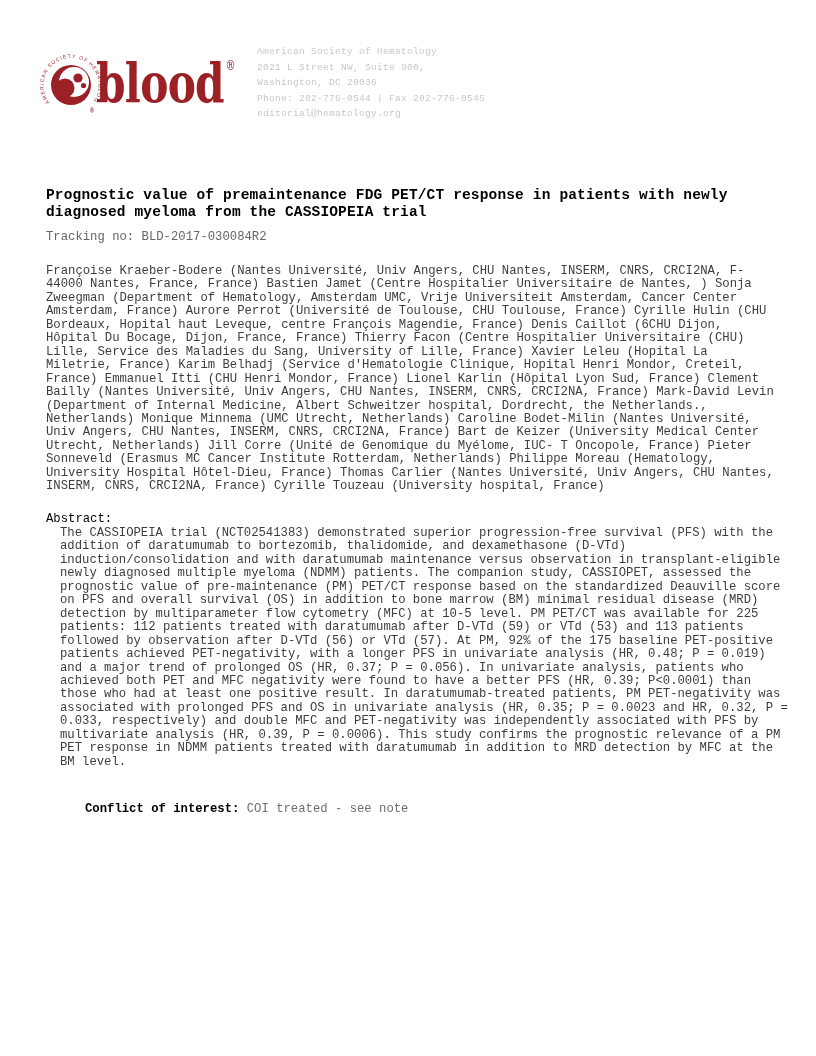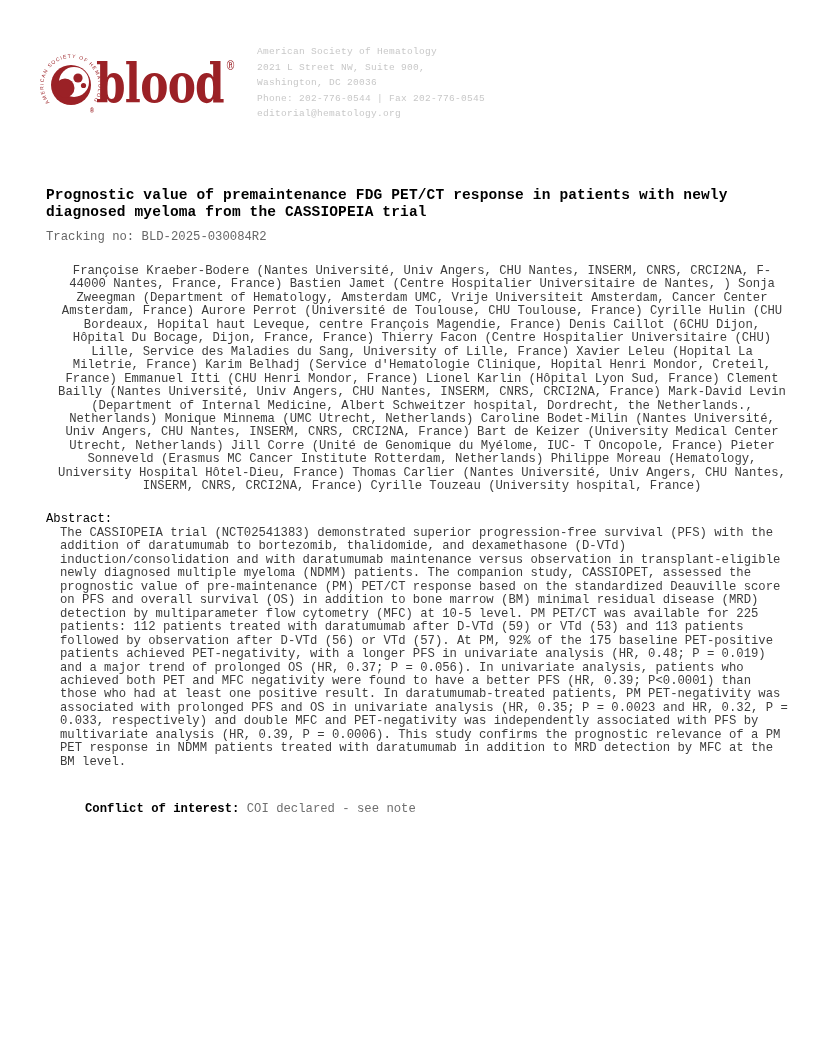--- a/index.html
+++ b/index.html
@@ -41,21 +41,20 @@
     white-space:pre-line;
   }
   .tracking{
     position:absolute;left:46px;top:230px;width:740px;
     font-size:12.25px;line-height:14px;color:#666666;
   }
   .authors{
     position:absolute;left:46px;top:265px;width:752px;
     font-size:12.25px;line-height:13.45px;color:#3d3d3d;
     white-space:pre-line;
-    text-align:center;
   }
   .abstract-label{
     position:absolute;left:46px;top:513px;
     font-weight:normal;font-size:12.25px;line-height:13.45px;color:#000000;
   }
   .abstract-body{
     position:absolute;left:60px;top:527px;width:752px;
     font-size:12.25px;line-height:13.45px;color:#3d3d3d;
     white-space:pre-line;
   }
@@ -96,21 +95,21 @@
 
   <div class="address">American Society of Hematology
 2021 L Street NW, Suite 900,
 Washington, DC 20036
 Phone: 202-776-0544 | Fax 202-776-0545
 editorial@hematology.org</div>
 
   <div class="title">Prognostic value of premaintenance FDG PET/CT response in patients with newly
 diagnosed myeloma from the CASSIOPEIA trial</div>
 
-  <div class="tracking">Tracking no: BLD-2025-030084R2</div>
+  <div class="tracking">Tracking no: BLD-2017-030084R2</div>
 
   <div class="authors">Françoise Kraeber-Bodere (Nantes Université, Univ Angers, CHU Nantes, INSERM, CNRS, CRCI2NA, F-
 44000 Nantes, France, France) Bastien Jamet (Centre Hospitalier Universitaire de Nantes, ) Sonja
 Zweegman (Department of Hematology, Amsterdam UMC, Vrije Universiteit Amsterdam, Cancer Center
 Amsterdam, France) Aurore Perrot (Université de Toulouse, CHU Toulouse, France) Cyrille Hulin (CHU
 Bordeaux, Hopital haut Leveque, centre François Magendie, France) Denis Caillot (6CHU Dijon,
 Hôpital Du Bocage, Dijon, France, France) Thierry Facon (Centre Hospitalier Universitaire (CHU)
 Lille, Service des Maladies du Sang, University of Lille, France) Xavier Leleu (Hopital La
 Miletrie, France) Karim Belhadj (Service d'Hematologie Clinique, Hopital Henri Mondor, Creteil,
 France) Emmanuel Itti (CHU Henri Mondor, France) Lionel Karlin (Hôpital Lyon Sud, France) Clement
@@ -136,15 +135,15 @@
 patients achieved PET-negativity, with a longer PFS in univariate analysis (HR, 0.48; P = 0.019)
 and a major trend of prolonged OS (HR, 0.37; P = 0.056). In univariate analysis, patients who
 achieved both PET and MFC negativity were found to have a better PFS (HR, 0.39; P&lt;0.0001) than
 those who had at least one positive result. In daratumumab-treated patients, PM PET-negativity was
 associated with prolonged PFS and OS in univariate analysis (HR, 0.35; P = 0.0023 and HR, 0.32, P =
 0.033, respectively) and double MFC and PET-negativity was independently associated with PFS by
 multivariate analysis (HR, 0.39, P = 0.0006). This study confirms the prognostic relevance of a PM
 PET response in NDMM patients treated with daratumumab in addition to MRD detection by MFC at the
 BM level.</div>
 
-  <div class="coi"><span class="coi-label">Conflict of interest:</span><span class="coi-value"> COI declared - see note</span></div>
+  <div class="coi"><span class="coi-label">Conflict of interest:</span><span class="coi-value"> COI treated - see note</span></div>
 
 </div>
 
 </body></html>

